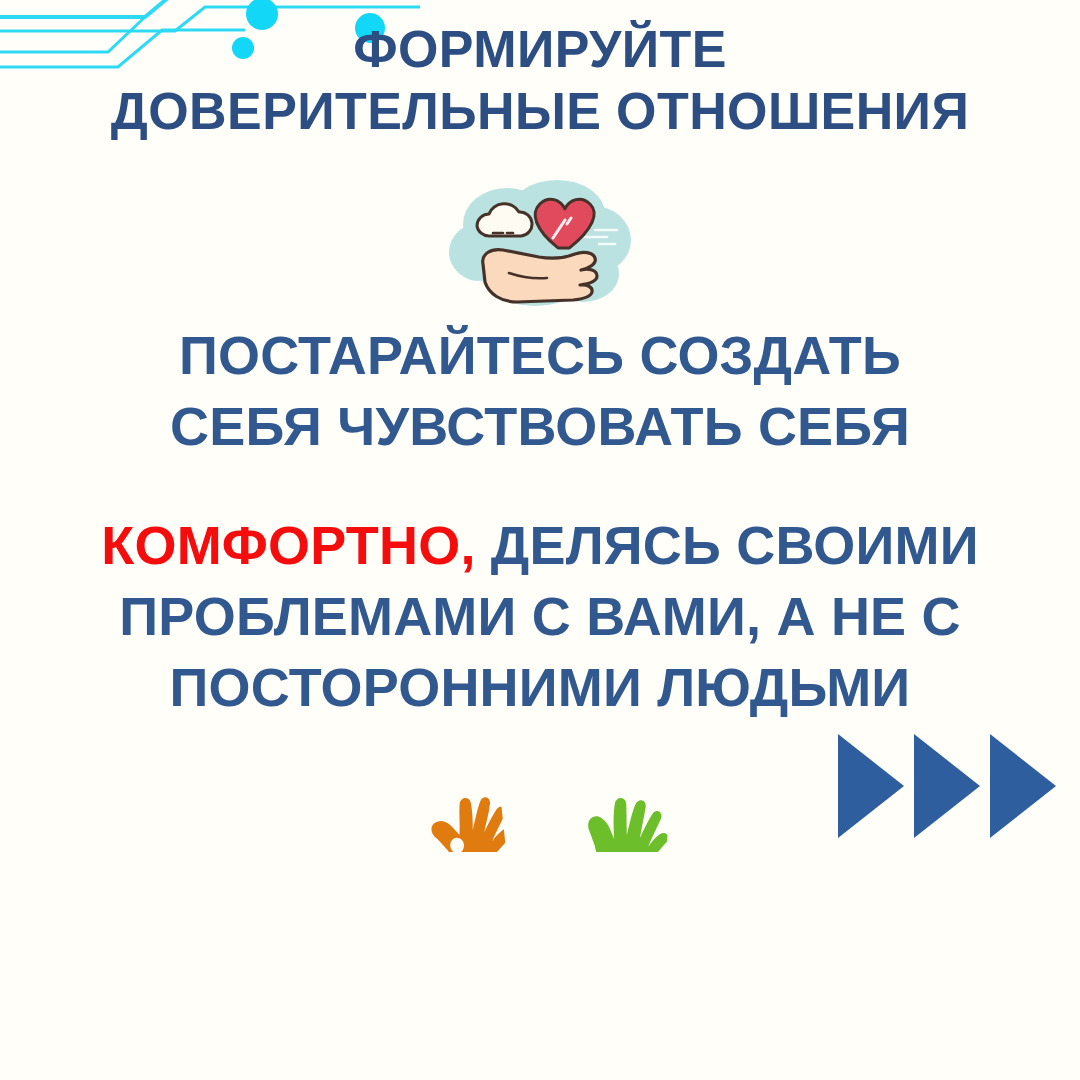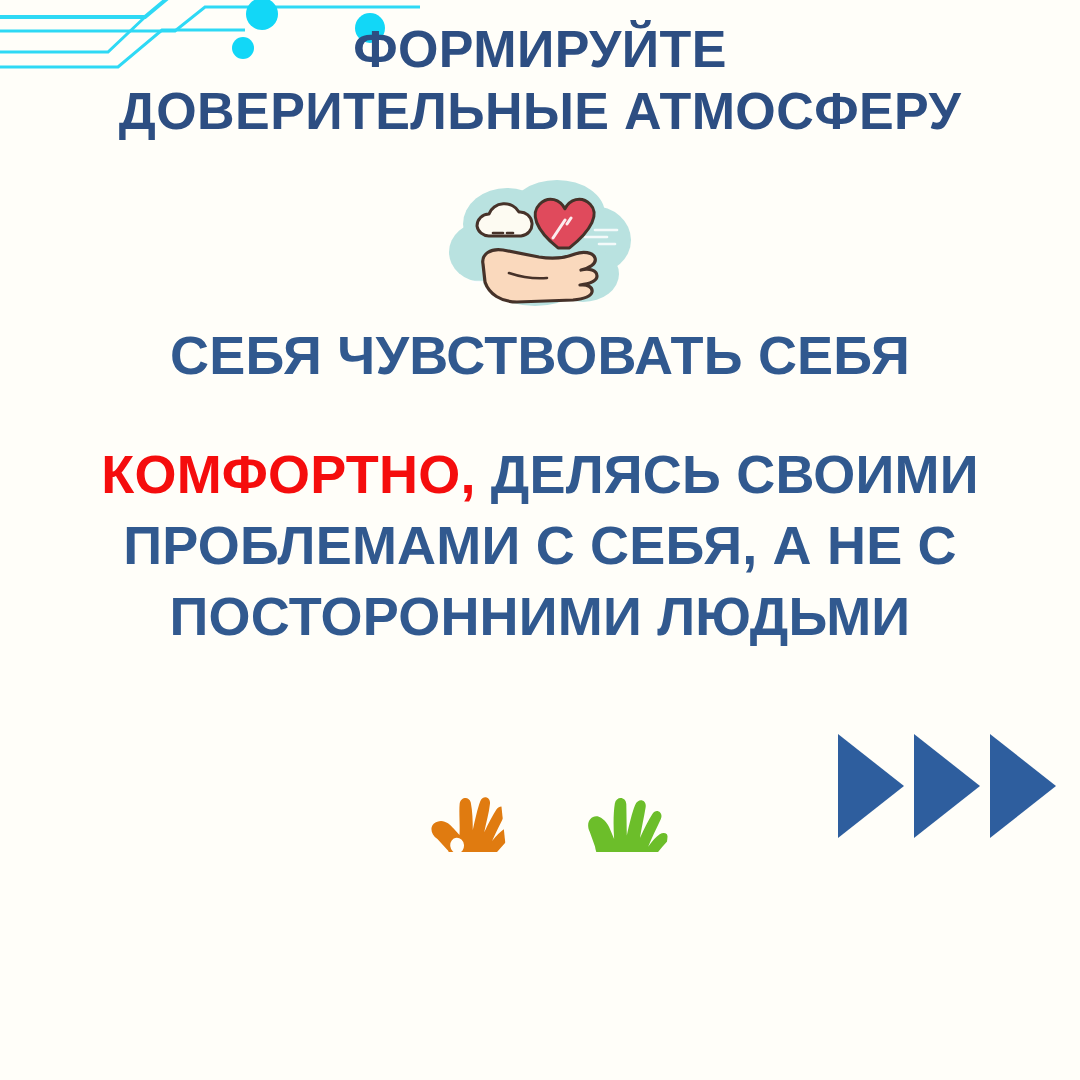--- a/index.html
+++ b/index.html
@@ -122,21 +122,21 @@
       <path d="M -5 52 L 108 52 L 145 17"></path>
       <path d="M -5 67 L 118 67 L 162 30 L 245 30"></path>
     </g>
     <circle cx="262" cy="14" r="16" fill="#12d7f7"></circle>
     <circle cx="370" cy="28" r="15" fill="#12d7f7"></circle>
     <circle cx="243" cy="48" r="11" fill="#12d7f7"></circle>
   </svg>
 
   <div id="title-block">
     <span class="title-line" style="color: rgb(45, 78, 130);">ФОРМИРУЙТЕ</span>
-    <span class="title-line" style="color: rgb(45, 78, 130);">ДОВЕРИТЕЛЬНЫЕ АТМОСФЕРУ</span>
+    <span class="title-line" style="color: rgb(45, 78, 130);">ДОВЕРИТЕЛЬНЫЕ ОТНОШЕНИЯ</span>
   </div>
 
   <div id="icon-wrap">
     <svg viewBox="0 0 186 132" width="186" height="132">
 
       <g fill="#b9e2e0">
         <ellipse cx="60" cy="46" rx="44" ry="36"></ellipse>
         <ellipse cx="110" cy="36" rx="48" ry="34"></ellipse>
         <ellipse cx="146" cy="62" rx="38" ry="34"></ellipse>
         <ellipse cx="36" cy="74" rx="34" ry="30"></ellipse>
@@ -169,23 +169,24 @@
                  C136 73 146 74 148 80 C150 86 142 90 134 92
                  C142 90 150 92 150 98 C150 104 141 106 133 107
                  C140 106 146 109 145 114 C144 119 136 121 126 122
                  L70 124 C54 124 42 116 38 104 z"></path>
         <path d="M62 95 C74 99 88 101 100 100" fill="none" stroke-width="2.6"></path>
       </g>
     </svg>
   </div>
 
   <div id="body-block">
+      <span class="body-line" style="color: rgb(49, 89, 143);"><span>ПОСТАРАЙТЕСЬ СОЗДАТЬ</span></span>
       <span class="body-line" style="color: rgb(49, 89, 143);"><span>СЕБЯ ЧУВСТВОВАТЬ СЕБЯ</span></span>
       <span class="body-line" style="color: rgb(49, 89, 143); margin-top: 48px;"><span class="hl" style="color: rgb(245, 13, 13);">КОМФОРТНО,</span><span> ДЕЛЯСЬ СВОИМИ</span></span>
-      <span class="body-line" style="color: rgb(49, 89, 143);"><span>ПРОБЛЕМАМИ С СЕБЯ, А НЕ С</span></span>
+      <span class="body-line" style="color: rgb(49, 89, 143);"><span>ПРОБЛЕМАМИ С ВАМИ, А НЕ С</span></span>
       <span class="body-line" style="color: rgb(49, 89, 143);"><span>ПОСТОРОННИМИ ЛЮДЬМИ</span></span>
     </div>
 
   <div id="hands">
 
     <svg class="hand" style="left:38px;  top:18px;  transform:rotate(-6deg);" width="86" height="90" viewBox="0 0 100 104">
       <g fill="#e07b10">
         <path d="M22 56 c-8 -6 -8 -18 2 -20 c8 -2 14 4 18 10 l6 8 c2 -12 2 -26 4 -36 c2 -8 12 -8 13 0 c1 10 0 22 -1 32
                  c4 -12 8 -24 12 -32 c4 -8 13 -4 11 4 c-2 10 -7 22 -10 32 c6 -10 12 -19 17 -25 c6 -7 13 0 9 7
                  c-6 10 -13 20 -18 29 c6 -6 11 -10 15 -12 c7 -4 12 4 7 9 c-7 7 -16 14 -22 21 c-7 8 -17 12 -28 10

